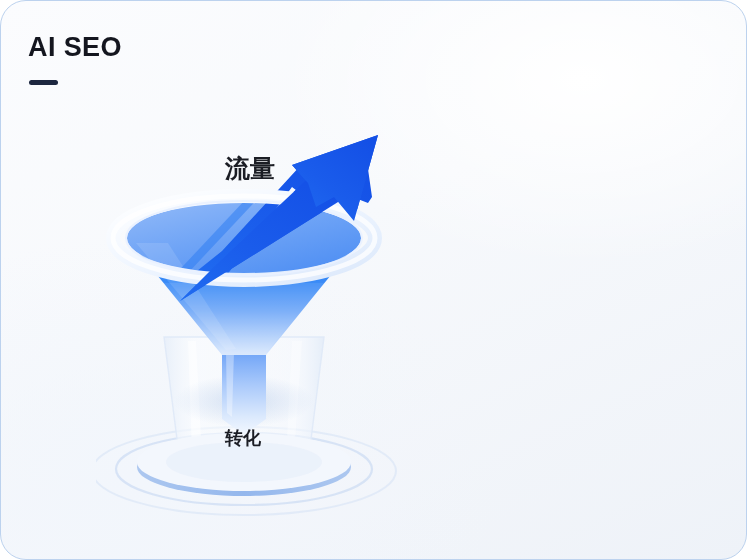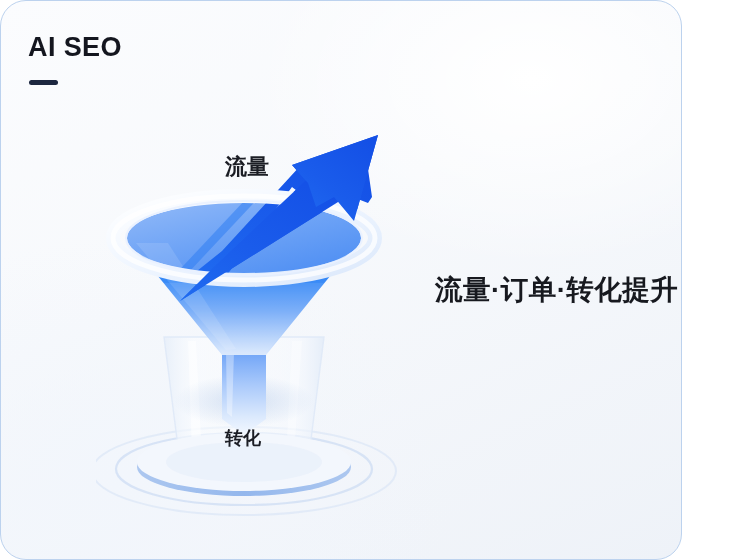--- a/index.html
+++ b/index.html
@@ -5,21 +5,21 @@
   html, body {
     margin: 0;
     padding: 0;
     background: #ffffff;
   }
   body {
     font-family: "Liberation Sans", "DejaVu Sans", sans-serif;
   }
   #canvas {
     position: relative;
-    width: 682px;
+    width: 747px;
     height: 560px;
     overflow: hidden;
     box-sizing: border-box;
     border-radius: 26px;
     border: 1.4px solid #bcd2ee;
     background:
       radial-gradient(ellipse 60% 48% at 78% 14%, #ffffff 0%, rgba(255,255,255,0) 70%),
       radial-gradient(ellipse 70% 60% at 18% 86%, #f2f6fc 0%, rgba(242,246,252,0) 72%),
       linear-gradient(155deg, #fbfcfe 0%, #f7f9fc 42%, #eef2f8 100%);
   }
@@ -57,21 +57,21 @@
     color: #17191f;
     line-height: 1;
     white-space: nowrap;
   }
 
   
   .label-traffic {
     position: absolute;
     left: 224px;
     top: 155px;
-    font-size: 22px;
+    font-size: 25px;
     font-weight: 700;
     color: #1b1d24;
     line-height: 1;
     white-space: nowrap;
     z-index: 40;
     font-family: Liberation Serif, serif;
   }
   .label-convert {
     position: absolute;
     left: 224px;
@@ -95,21 +95,20 @@
   .stage svg { display: block; }
 </style>
 </head>
 <body>
 
 <div id="canvas">
 
   <div class="brand">AI SEO</div>
   <div class="brand-rule"></div>
 
-  <div class="tagline">流量·订单·转化提升</div>
 
   <div class="stage">
     <svg width="340" height="420" viewBox="0 0 340 420" xmlns="http://www.w3.org/2000/svg">
       <defs>
 
         <linearGradient id="coneGrad" x1="0" y1="0" x2="0" y2="1">
           <stop offset="0%" stop-color="#1677f2"></stop>
           <stop offset="30%" stop-color="#2a82f6"></stop>
           <stop offset="62%" stop-color="#72a9f8"></stop>
           <stop offset="86%" stop-color="#b7d3fb"></stop>

